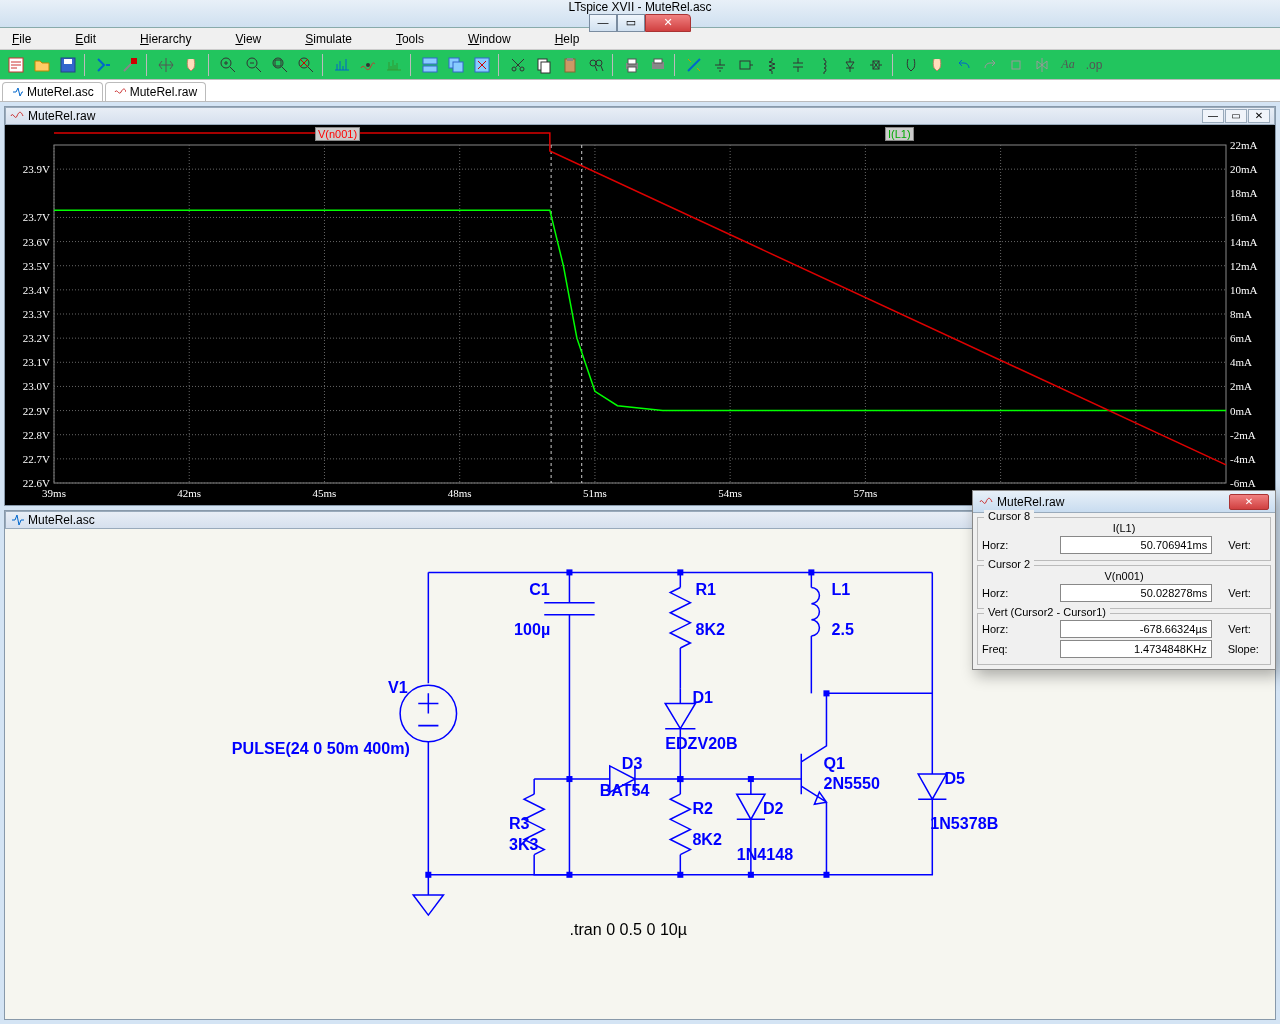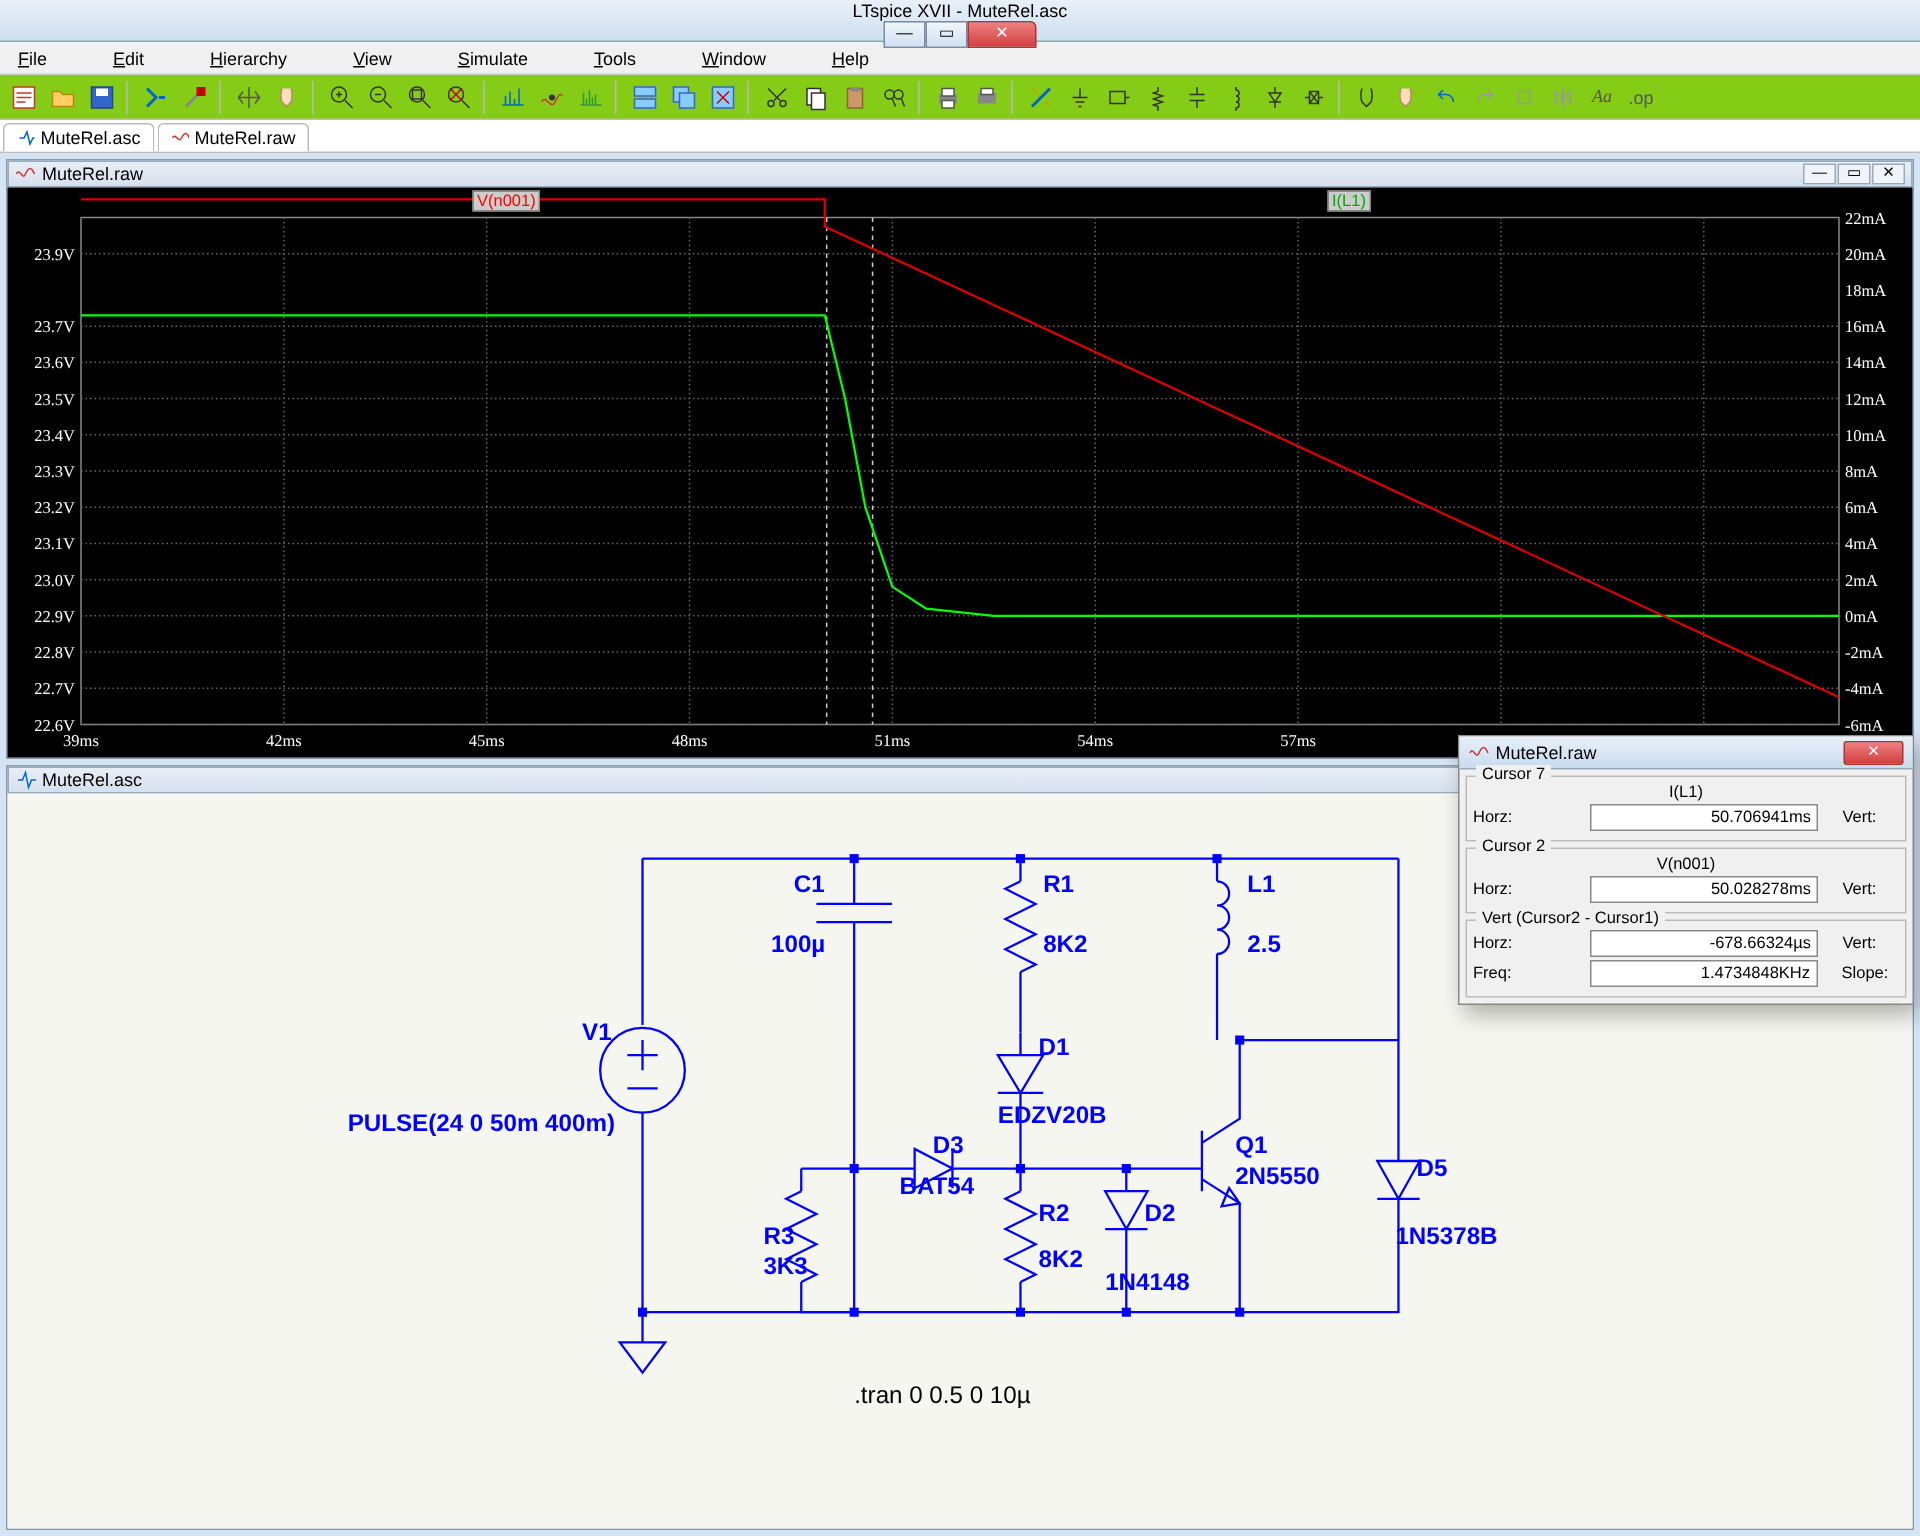--- a/index.html
+++ b/index.html
@@ -12,21 +12,21 @@
 .win-ctrls { display: flex; gap: 0; }
 .win-ctrls .btn { width: 28px; height: 18px; border: 1px solid #7a8ca0; background: linear-gradient(#f0f6fc,#d0e0f0); text-align: center; line-height: 14px; font-size: 11px; }
 .win-ctrls .close { width: 46px; background: linear-gradient(#f08080,#d04040); color: #fff; border-color: #a33; border-radius: 0 4px 0 0; }
 
 
 .menu-bar { height: 22px; background: #f0f0f0; display: flex; align-items: center; padding: 0 4px; border-bottom: 1px solid #ccc; gap: 28px; }
 .menu-bar .item { padding: 2px 8px; cursor: default; }
 .menu-bar .item u { text-decoration: underline; }
 
 
-.toolbar { height: 30px; background: #84cc16; display: flex; align-items: center; padding: 2px 4px; gap: 2px; border-bottom: 1px solid #bbb; }
+.toolbar { height: 30px; background: #22c55e; display: flex; align-items: center; padding: 2px 4px; gap: 2px; border-bottom: 1px solid #bbb; }
 .tbtn { width: 24px; height: 24px; border: 1px solid transparent; display: flex; align-items: center; justify-content: center; }
 .tsep { width: 4px; height: 22px; border-left: 1px solid #bbb; margin: 0 2px; }
 
 
 .tab-bar { height: 22px; background: #fff; border-bottom: 1px solid #bbb; display: flex; align-items: flex-end; padding-left: 2px; }
 .tab { display: flex; align-items: center; padding: 2px 8px; border: 1px solid #bbb; border-bottom: none; background: #fff; margin-right: 2px; border-radius: 4px 4px 0 0; gap: 4px; }
 .tab .ticon { width: 12px; height: 12px; }
 
 
 .child-title { height: 18px; background: linear-gradient(#e8eef6,#d6e0ee); border: 1px solid #9ab; display: flex; align-items: center; padding: 0 4px; font-size: 11px; }
@@ -503,21 +503,21 @@
 
 <div class="cursor-dlg">
   <div class="dlg-title">
     <svg width="14" height="14">
         <path d="M1 7c2-5 4 5 6 0s4-5 6 0" stroke="#c33" fill="none"></path>
       </svg>
     <span style="margin-left:4px">MuteRel.raw</span>
     <div class="xbtn">✕</div>
   </div>
   <div class="fieldset">
-    <div class="legend">Cursor 7</div>
+    <div class="legend">Cursor 8</div>
     <div class="ctr">I(L1)</div>
     <div class="frow">
       <span class="lbl">Horz:</span>
       <input value="50.706941ms" style="">
       <span class="lbl">Vert:</span>
       <input value="7.8217415mA" style="">
     </div>
   </div>
   <div class="fieldset">
     <div class="legend">Cursor 2</div>

